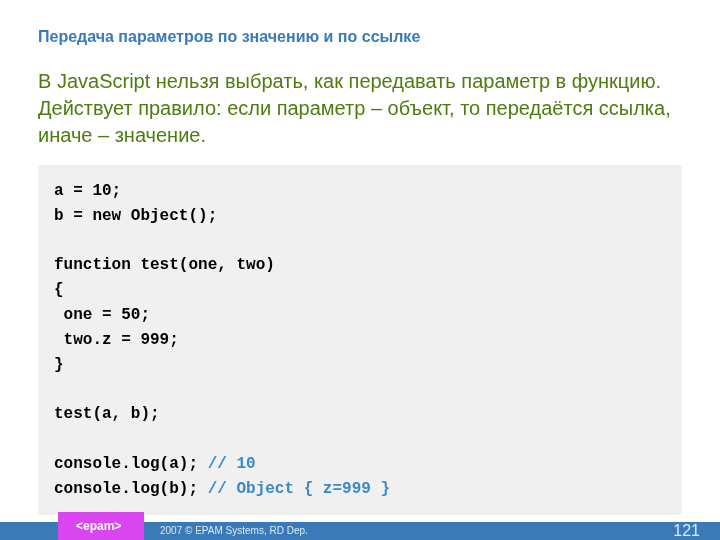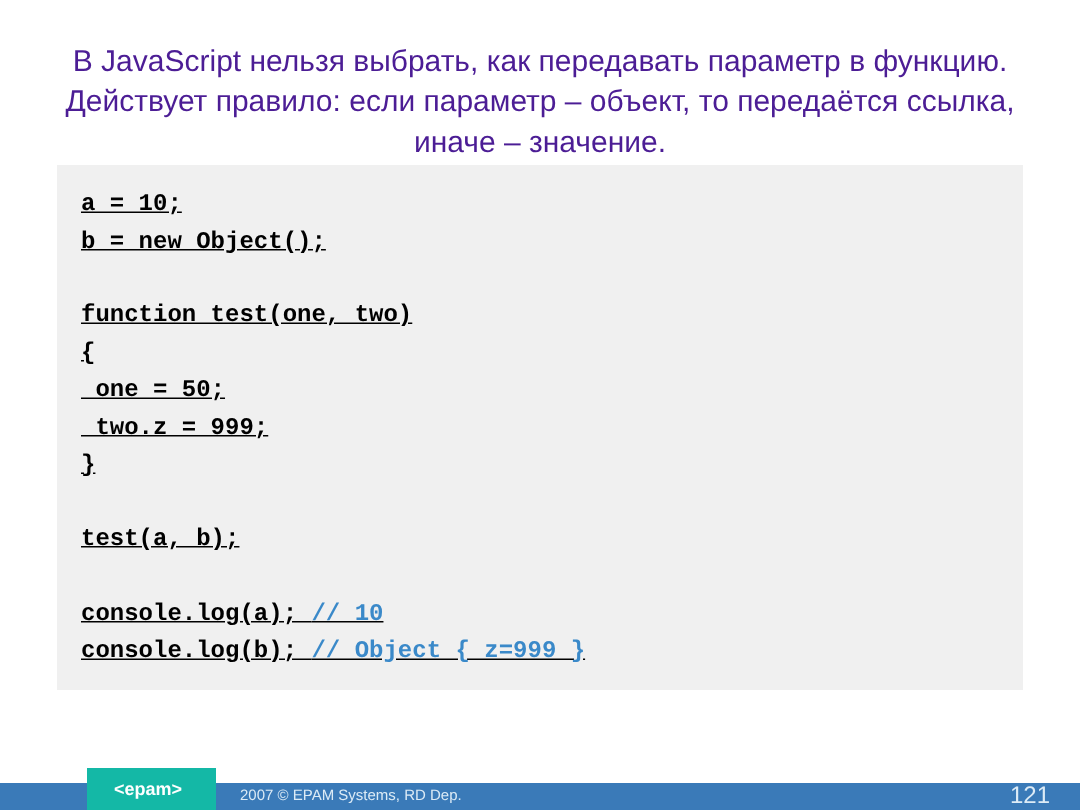--- a/index.html
+++ b/index.html
@@ -17,36 +17,34 @@
     position: relative;
     padding: 28px 38px 0 38px;
   }
   .title {
     color: #3a7ab8;
     font-size: 16px;
     font-weight: bold;
     margin-bottom: 22px;
   }
   .body-text {
-    color: #4c1d95;
+    color: #4d7c0f;
     font-size: 20px;
     line-height: 1.35;
-    margin-bottom: 1px;
-    text-align: center;
+    margin-bottom: 16px;
   }
   .code-block {
     background: #f0f0f0;
     padding: 14px 16px;
     font-family: "Courier New", Courier, monospace;
     font-size: 16px;
     font-weight: bold;
     line-height: 1.55;
     white-space: pre;
     color: #000;
-    text-decoration: underline;
   }
   .code-block .comment { color: #3a89c9; }
   .footer {
     position: absolute;
     left: 0;
     bottom: 0;
     width: 100%;
     height: 30px;
   }
   .footer-bar {
@@ -74,33 +72,34 @@
     line-height: 18px;
     color: #dcebf6;
     font-size: 16px;
   }
   .logo-wrap {
     position: absolute;
     left: 58px;
     bottom: 0;
     width: 86px;
     height: 28px;
-    background: #14b8a6;
+    background: #d946ef;
     display: flex;
     align-items: center;
     justify-content: center;
     padding-left: 14px;
   }
   .logo-wrap svg { display: block; }
 </style>
 </head>
 <body>
 
 <div class="slide">
 
+  <div class="title">Передача параметров по значению и по ссылке</div>
 
   <div class="body-text">В JavaScript нельзя выбрать, как передавать параметр в функцию. Действует правило: если параметр – объект, то передаётся ссылка, иначе – значение.</div>
 
   <div class="code-block"><span>a = 10;</span>
 <span>b = new Object();</span>
 
 <span>function test(one, two)</span>
 <span>{</span>
 <span> one = 50;</span>
 <span> two.z = 999;</span>

